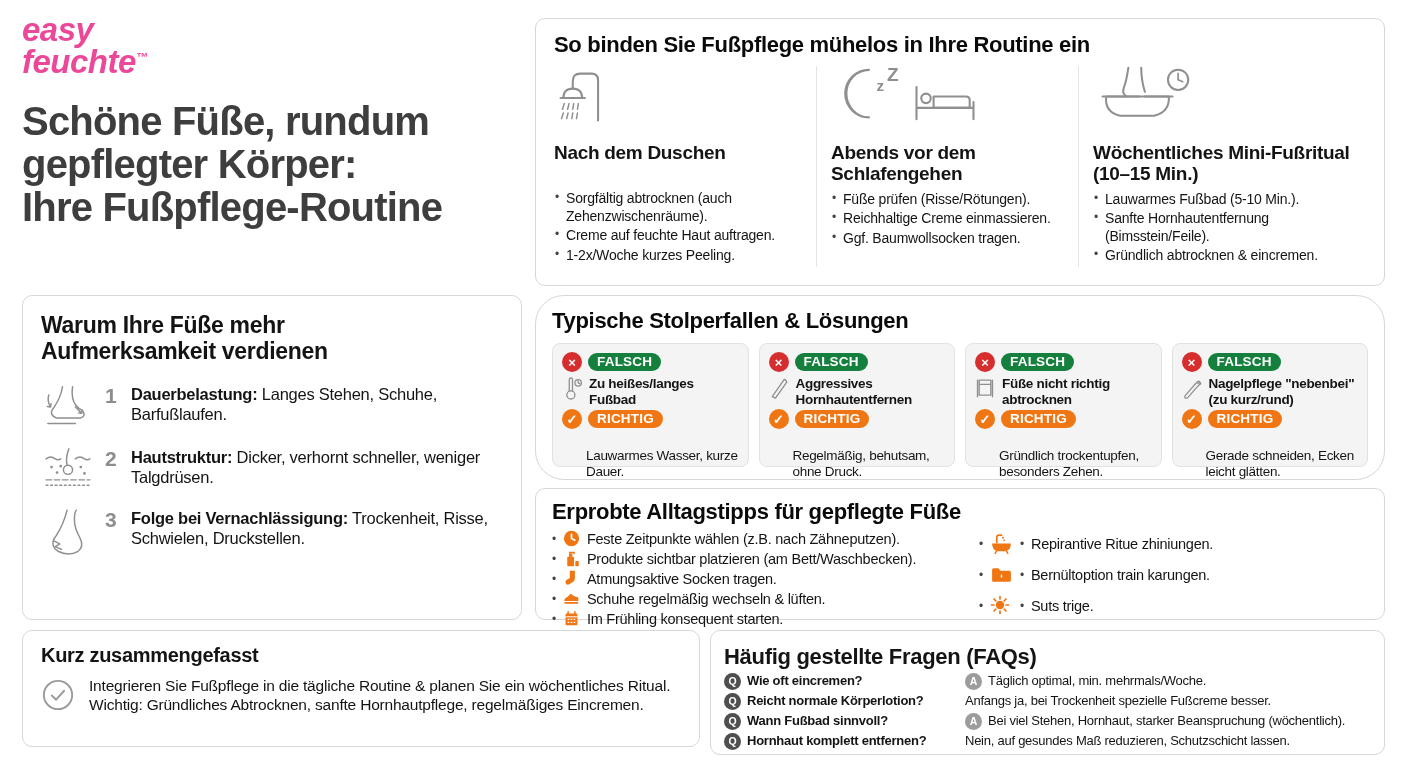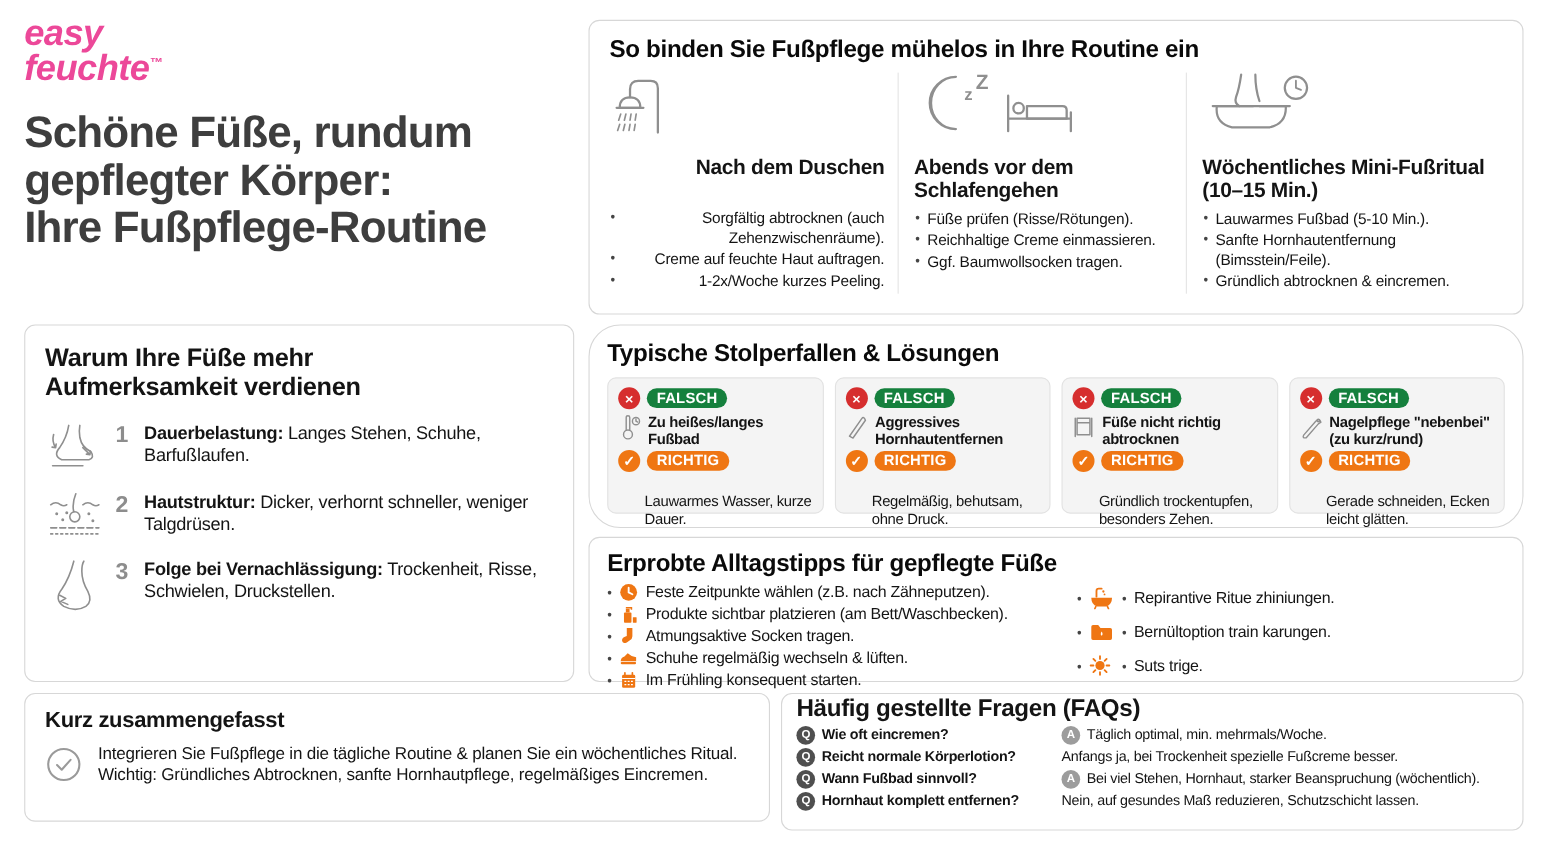--- a/index.html
+++ b/index.html
@@ -15,21 +15,21 @@
 
   
   .logo { position:absolute; left:22px; top:14px; font-weight:700; font-size:33px; line-height:0.98; color:#ec4899; letter-spacing:-0.5px;font-style:italic; }
   .logo sup { font-size:12px; font-weight:700; vertical-align:super; }
   .main-title { position:absolute; left:22px; top:100px; font-size:40px; font-weight:700; line-height:1.08; color:#3e3e3e; letter-spacing:-0.8px; }
 
   
   .card-routine { left:535px; top:18px; width:850px; height:268px; padding:13px 18px; }
   .routine-cols { display:grid; grid-template-columns:262px 262px 1fr; margin-top:8px; }
   .r-col { padding:0 12px 0 14px; }
-  .r-col:first-child { padding-left:0;text-align:right; }
+  .r-col:first-child { padding-left:0; }
   .r-col:nth-child(2), .r-col:nth-child(3) { border-left:1px solid #e4e4e4; }
   .r-icon { height:72px; display:flex; align-items:flex-start; }
   .r-col h3 { font-size:19px; font-weight:700; line-height:1.12; margin:4px 0 6px; min-height:42px; letter-spacing:-0.3px; }
   .r-col.one-line h3 { min-height:42px; }
   ul.blist { list-style:none; }
   ul.blist li { position:relative; padding-left:12px; font-size:14px; line-height:1.25; margin-bottom:2px; letter-spacing:-0.2px; }
   ul.blist li::before { content:"•"; position:absolute; left:1px; top:0; color:#444; font-size:12px; }
 
   
   .card-why { left:22px; top:295px; width:500px; height:325px; padding:16px 18px; }
@@ -67,21 +67,21 @@
   .ticon.big { width:23px; height:21px; }
 
   
   .card-summary { left:22px; top:630px; width:678px; height:117px; padding:13px 18px; }
   .sum-h { font-size:20px; font-weight:700; letter-spacing:-0.3px; }
   .sum-row { display:flex; gap:14px; margin-top:9px; align-items:flex-start; }
   .sum-icon { width:34px; height:34px; flex:none; margin-top:2px; }
   .sum-text { font-size:15.5px; line-height:1.24; letter-spacing:-0.2px; max-width:585px; }
 
   
-  .card-faq { left:710px; top:630px; width:675px; height:125px; padding:0 13px; }
+  .card-faq { left:710px; top:630px; width:675px; height:125px; padding:13px 13px; }
   .faq-h { font-size:22px; font-weight:700; letter-spacing:-0.3px; }
   .faq-row { display:flex; align-items:center; gap:6px; margin-top:3px; font-size:13px; letter-spacing:-0.25px; line-height:1.3; }
   .qb, .ab { width:17px; height:17px; border-radius:50%; color:#fff; font-size:10.5px; font-weight:700; display:flex; align-items:center; justify-content:center; flex:none; line-height:1; }
   .qb { background:#4f4f4f; }
   .ab { background:#9c9c9c; }
   .faq-q { font-weight:700; width:212px; flex:none; }
   .faq-a { white-space:nowrap; }
 
   svg.line { stroke:#8f8f8f; stroke-width:2.2; fill:none; stroke-linecap:round; stroke-linejoin:round; }
   svg.line text { stroke:none; fill:#8f8f8f; font-family:"Liberation Sans",sans-serif; }

